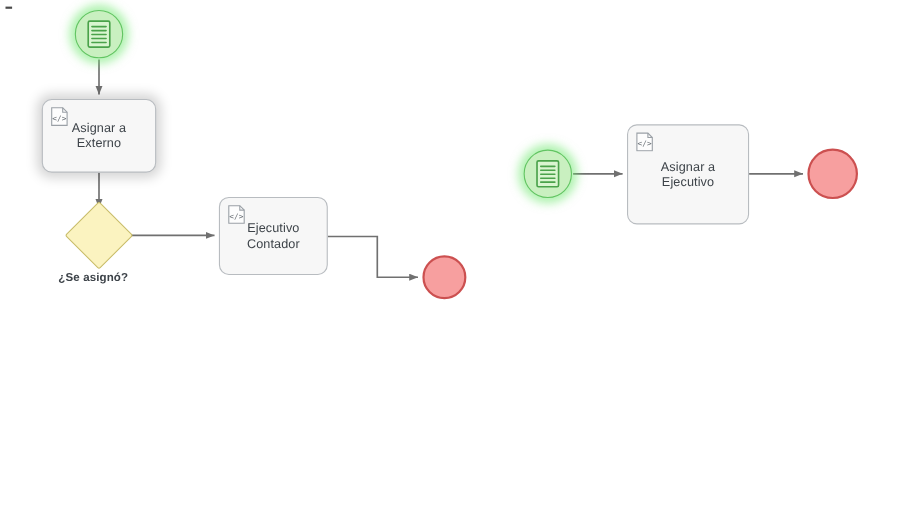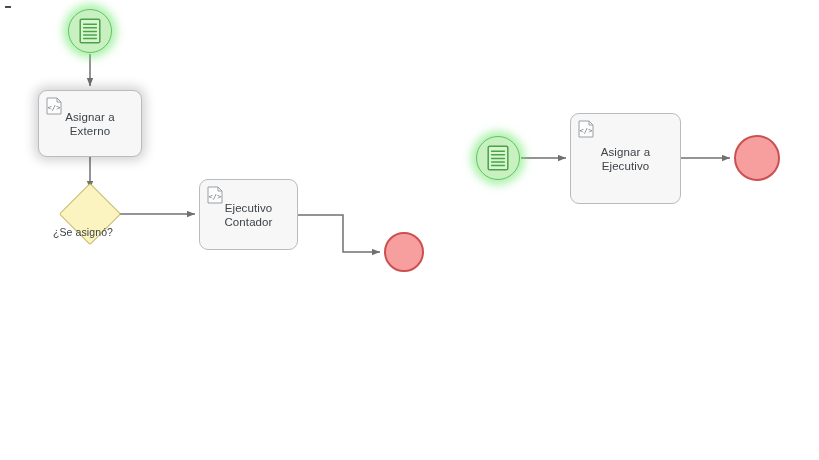--- a/index.html
+++ b/index.html
@@ -118,21 +118,21 @@
     <svg class="task-icon" viewBox="0 0 16 18" xmlns="http://www.w3.org/2000/svg">
       <path d="M1,1 H11 L15,5 V17 H1 Z" fill="#fdfdfd" stroke="#9aa0a6" stroke-width="1"></path>
       <path d="M11,1 V5 H15" fill="none" stroke="#9aa0a6" stroke-width="1"></path>
       <text x="8" y="13" font-size="7" fill="#6b7177" text-anchor="middle" font-family="DejaVu Sans Mono, monospace">&lt;/&gt;</text>
     </svg>
     <span class="task-label">Asignar a
 Externo</span>
   </div>
 
   <div class="node gateway" style="left:68px;top:192px;width:44px;height:44px;"></div>
-  <div class="gateway-label" style="left:53px;top:226px;">¿Se asignó?</div>
+  <div class="gateway-label" style="left:53px;top:246px;font-weight:bold;">¿Se asignó?</div>
 
   <div class="node task" style="left:199px;top:179px;width:99px;height:71px;">
     <svg class="task-icon" viewBox="0 0 16 18" xmlns="http://www.w3.org/2000/svg">
       <path d="M1,1 H11 L15,5 V17 H1 Z" fill="#fdfdfd" stroke="#9aa0a6" stroke-width="1"></path>
       <path d="M11,1 V5 H15" fill="none" stroke="#9aa0a6" stroke-width="1"></path>
       <text x="8" y="13" font-size="7" fill="#6b7177" text-anchor="middle" font-family="DejaVu Sans Mono, monospace">&lt;/&gt;</text>
     </svg>
     <span class="task-label">Ejecutivo
 Contador</span>
   </div>

